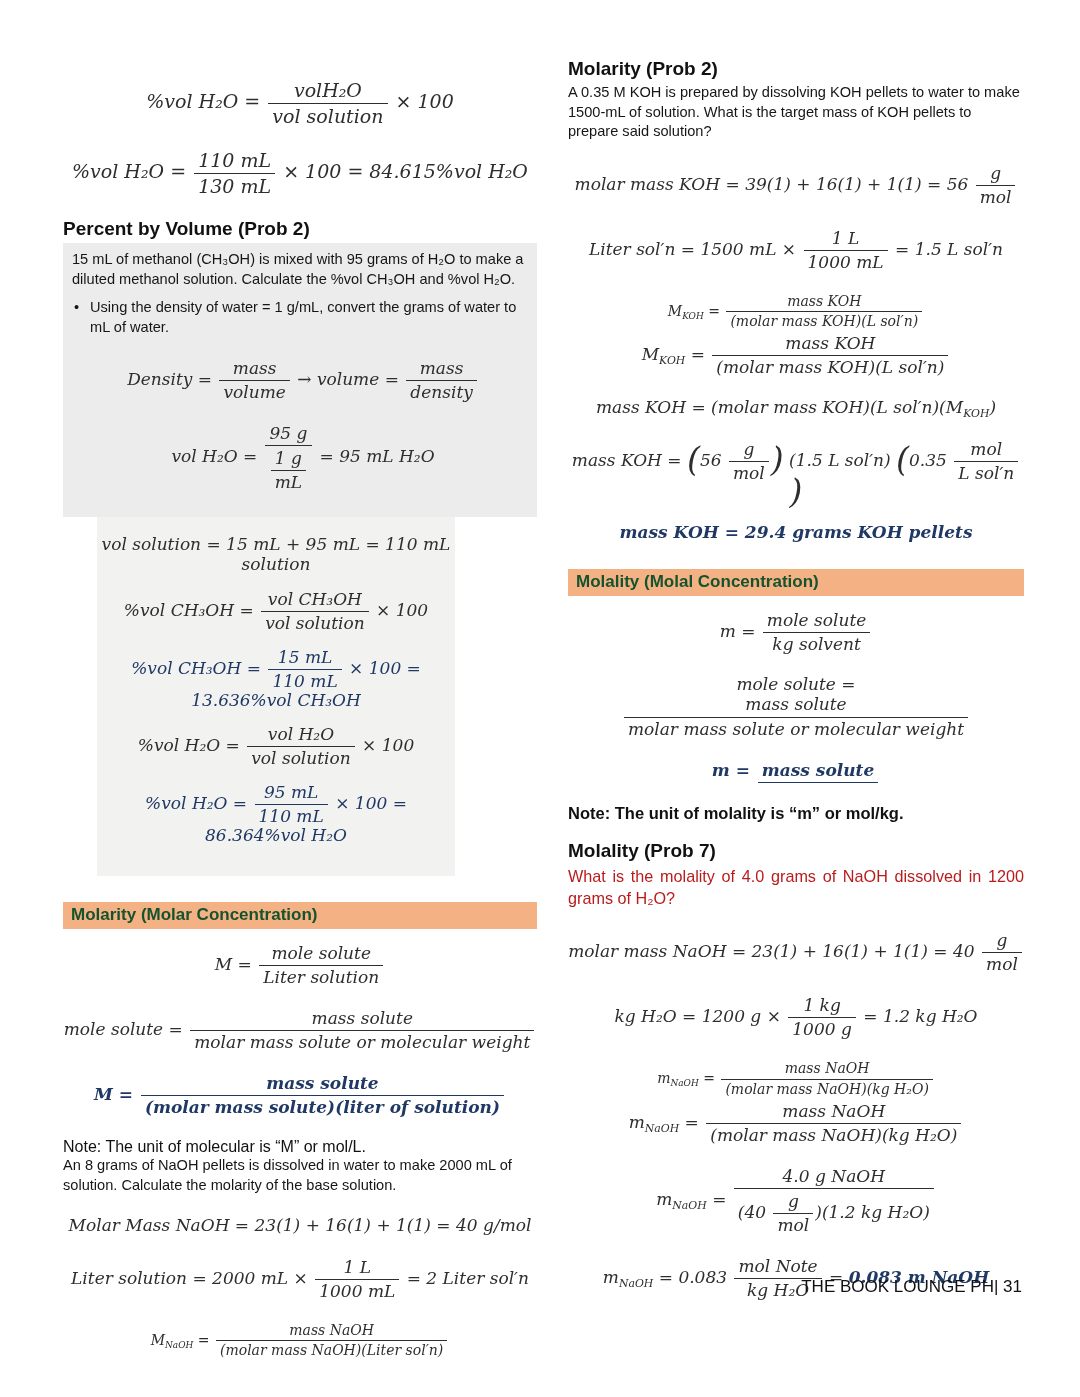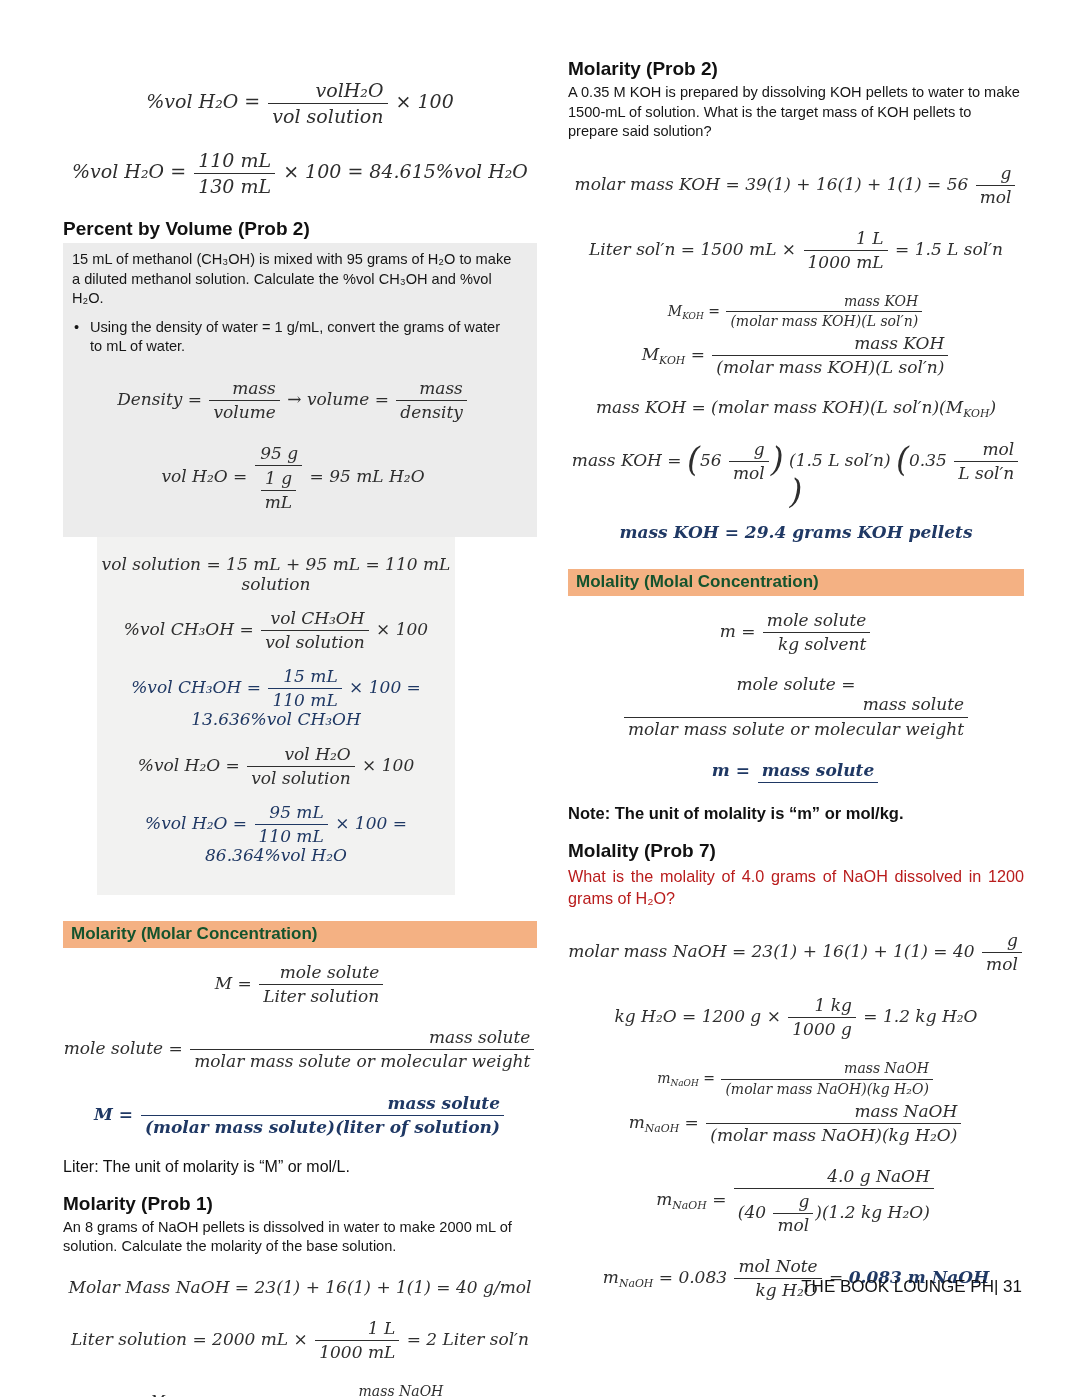--- a/index.html
+++ b/index.html
@@ -14,32 +14,32 @@
   .para{font-size:14.6px;line-height:1.34;color:#161616;}
   .para-lg{font-size:16.2px;line-height:1.38;text-align:justify;color:#b91c1c;}
   .bullet-row{display:flex;font-size:14.6px;line-height:1.34;margin-top:9px;color:#161616;}
   .bullet-glyph{width:16px;flex:none;padding-left:2px;}
   .note{font-size:16px;margin:10px 0 0;color:#111;}
   .note-bold{font-size:16.5px;font-weight:bold;margin:10px 0 0;color:#111;}
 
   .orange-bar{background:#f4b183;font-weight:bold;font-size:17px;color:#14532d;
               padding:3px 8px 4px;margin:26px 0 2px;}
 
-  .graybox{background:#ececec;padding:7px 23px 4px 9px;margin-top:3px;}
+  .graybox{background:#ececec;padding:7px 3px 4px 9px;margin-top:3px;}
   .graybox2{background:#f2f2f1;margin:0 82px 0 34px;padding:4px 0 16px;}
 
   .formula{font-family:"DejaVu Serif",serif;font-style:italic;font-size:17px;
            text-align:center;color:#2e2e2e;margin:21px 0;line-height:1.15;}
   .formula.lg{font-size:19px;}
   .formula.sm{font-size:14px;margin-bottom:3px;}
   .formula.pair-b{margin-top:3px;}
   .formula.tight{margin:14px 0;}
   .navy{color:#1f3864;}
   .navy-bold{color:#1f3864;font-weight:bold;}
-  .frac{display:inline-block;vertical-align:middle;text-align:right;padding:0 2px;}
+  .frac{display:inline-block;vertical-align:middle;text-align:center;padding:0 2px;}
   .frac .num{display:block;padding:1px 4px 2px;border-bottom:1.3px solid currentColor;line-height:1.12;}
   .frac .den{display:block;padding:2px 4px 0;line-height:1.12;}
   .formula sub{font-size:64%;line-height:0;}
   .bigp{font-size:195%;font-weight:300;vertical-align:middle;line-height:0;position:relative;top:-1px;}
 
   .footer{position:absolute;right:58px;bottom:100px;font-size:17px;color:#111;
           font-family:"Liberation Sans",sans-serif;}
 </style>
 </head>
 <body>
@@ -66,23 +66,22 @@
       <div class="formula tight"><span>%vol CH₃OH = </span><span class="frac"><span class="num">vol CH₃OH</span><span class="den">vol solution</span></span><span> × 100</span></div>
       <div class="formula tight navy"><span>%vol CH₃OH = </span><span class="frac"><span class="num">15 mL</span><span class="den">110 mL</span></span><span> × 100 = 13.636%vol CH₃OH</span></div>
       <div class="formula tight"><span>%vol H₂O = </span><span class="frac"><span class="num">vol H₂O</span><span class="den">vol solution</span></span><span> × 100</span></div>
       <div class="formula tight navy"><span>%vol H₂O = </span><span class="frac"><span class="num">95 mL</span><span class="den">110 mL</span></span><span> × 100 = 86.364%vol H₂O</span></div>
     </div>
 
     <div class="orange-bar">Molarity (Molar Concentration)</div>
     <div class="formula tight"><span>M = </span><span class="frac"><span class="num">mole solute</span><span class="den">Liter solution</span></span></div>
     <div class="formula"><span>mole solute = </span><span class="frac"><span class="num">mass solute</span><span class="den">molar mass solute or molecular weight</span></span></div>
     <div class="formula navy-bold"><span>M = </span><span class="frac"><span class="num">mass solute</span><span class="den">(molar mass solute)(liter of solution)</span></span></div>
-    <div class="note">Liter: The unit of molarity is “M” or mol/L.</div>
+    <div class="note">Note: The unit of molecular is “M” or mol/L.</div>
 
-    <div class="heading">Molarity (Prob 1)</div>
     <div class="para">An 8 grams of NaOH pellets is dissolved in water to make 2000 mL of solution. Calculate the molarity of the base solution.</div>
     <div class="formula"><span>Molar Mass NaOH = 23(1) + 16(1) + 1(1) = 40 g/mol</span></div>
     <div class="formula"><span>Liter solution = 2000 mL × </span><span class="frac"><span class="num">1 L</span><span class="den">1000 mL</span></span><span> = 2 Liter sol′n</span></div>
     <div class="formula sm"><span>M</span><sub>NaOH</sub><span> = </span><span class="frac"><span class="num">mass NaOH</span><span class="den">(molar mass NaOH)(Liter sol′n)</span></span></div>
 
   </div>
 
   <div class="col col-right">
     <div class="heading first">Molarity (Prob 2)</div>
     <div class="para">A 0.35 M KOH is prepared by dissolving KOH pellets to water to make 1500-mL of solution. What is the target mass of KOH pellets to prepare said solution?</div>

